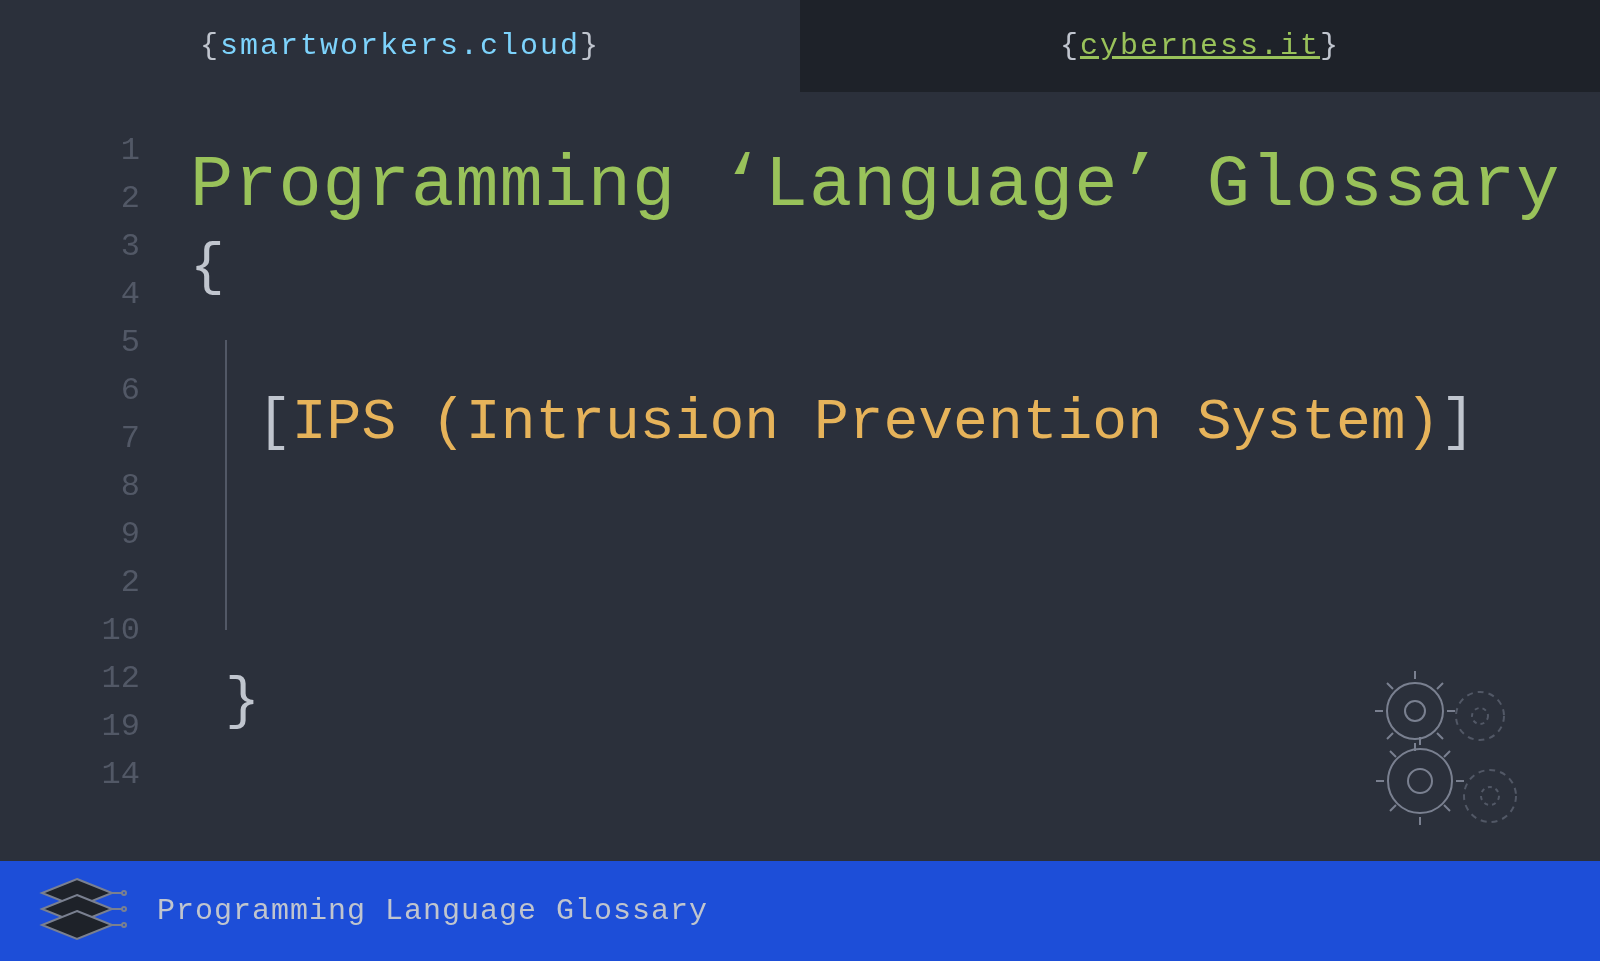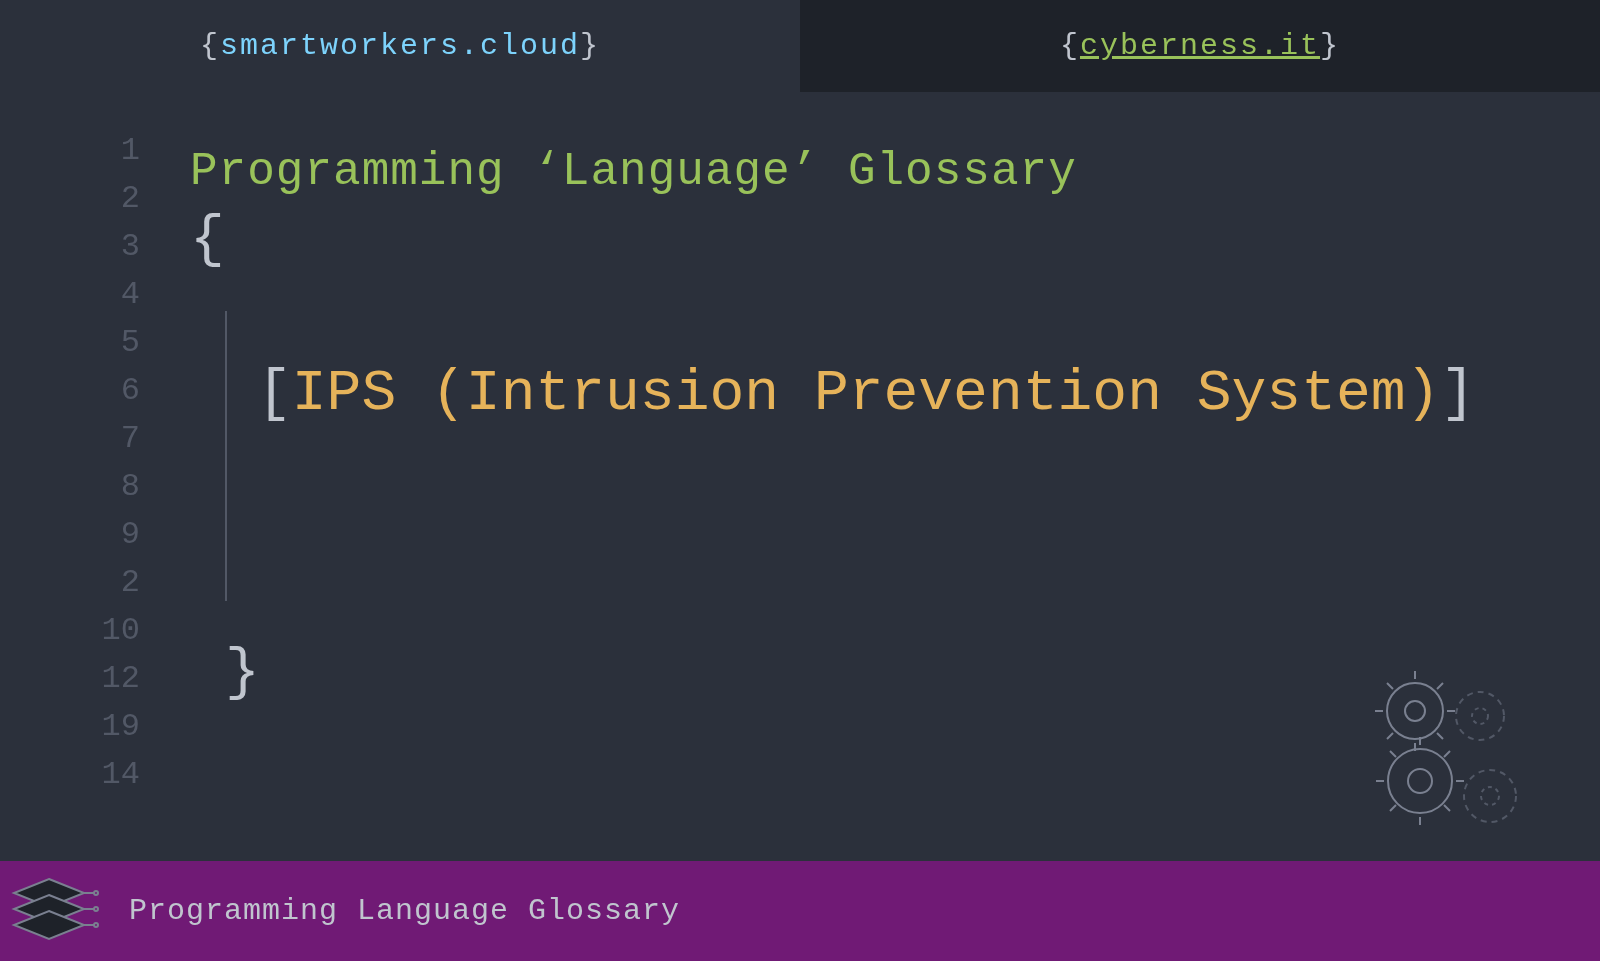--- a/index.html
+++ b/index.html
@@ -62,21 +62,21 @@
       height: 48px;
     }
     .code-content {
       margin-left: 190px;
       font-size: 54px;
       line-height: 1.1;
       padding-top: 20px;
     }
     .title-line {
       color: #99c25a;
-      font-size: 46px;
+      font-size: 72px;
       letter-spacing: 1px;
       margin-bottom: 10px;
     }
     .open-brace, .close-brace {
       color: #c0c5ce;
       font-size: 58px;
       font-weight: 300;
     }
     .term-block {
       display: flex;
@@ -107,24 +107,24 @@
       right: 60px;
       width: 180px;
       height: 180px;
     }
     .footer {
       position: absolute;
       bottom: 0;
       left: 0;
       right: 0;
       height: 100px;
-      background: #701a75;
+      background: #1d4ed8;
       display: flex;
       align-items: center;
-      padding-left: 4px;
+      padding-left: 32px;
     }
     .footer-icon {
       width: 100px;
       height: 80px;
       margin-right: 25px;
     }
     .footer-text {
       color: #c0c5ce;
       font-size: 30px;
       letter-spacing: 1px;

